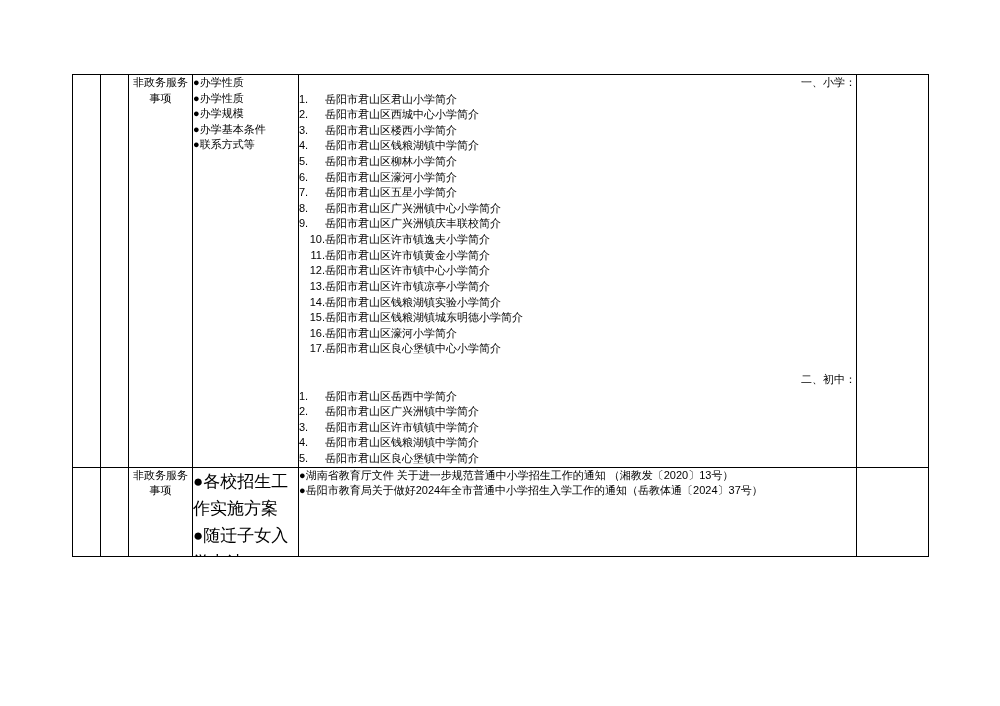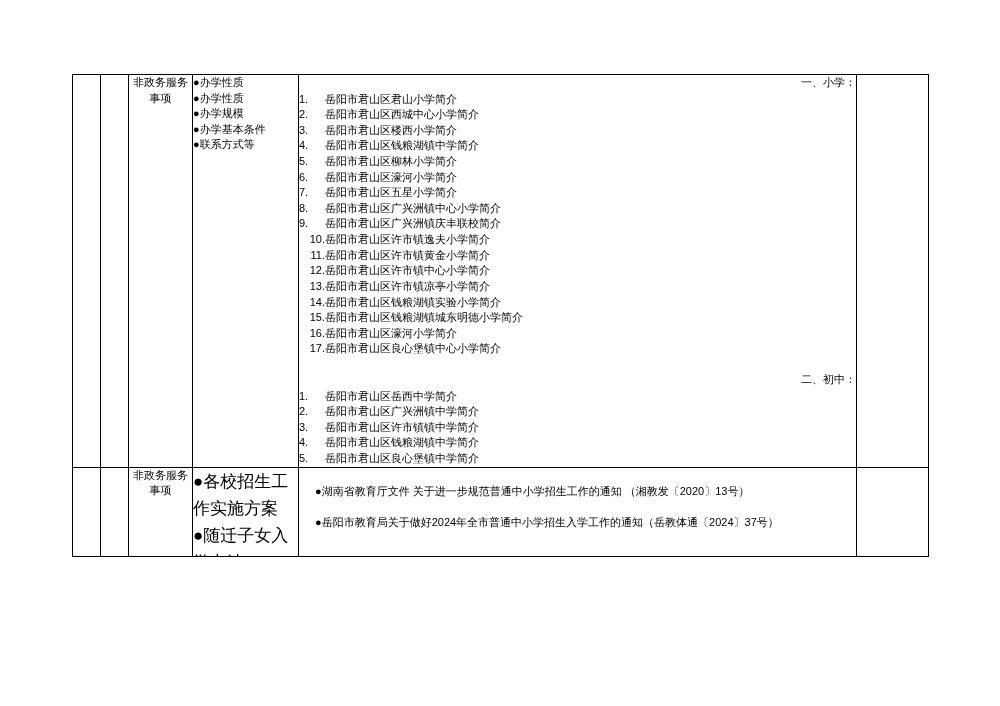--- a/index.html
+++ b/index.html
@@ -87,21 +87,21 @@
   }
   .gap {
     height: 15px;
   }
   .row2-content {
     font-size: 11.5px;
     line-height: 1.6;
     padding: 6px 8px 6px 8px;
   }
   .row2-content p {
-    margin: 16px;
+    margin: 0;
   }
   .row2-items {
     font-size: 17px;
     line-height: 1.6;
   }
   .clip-row {
     height: 88px;
     overflow: hidden;
   }
   .clip-inner {

